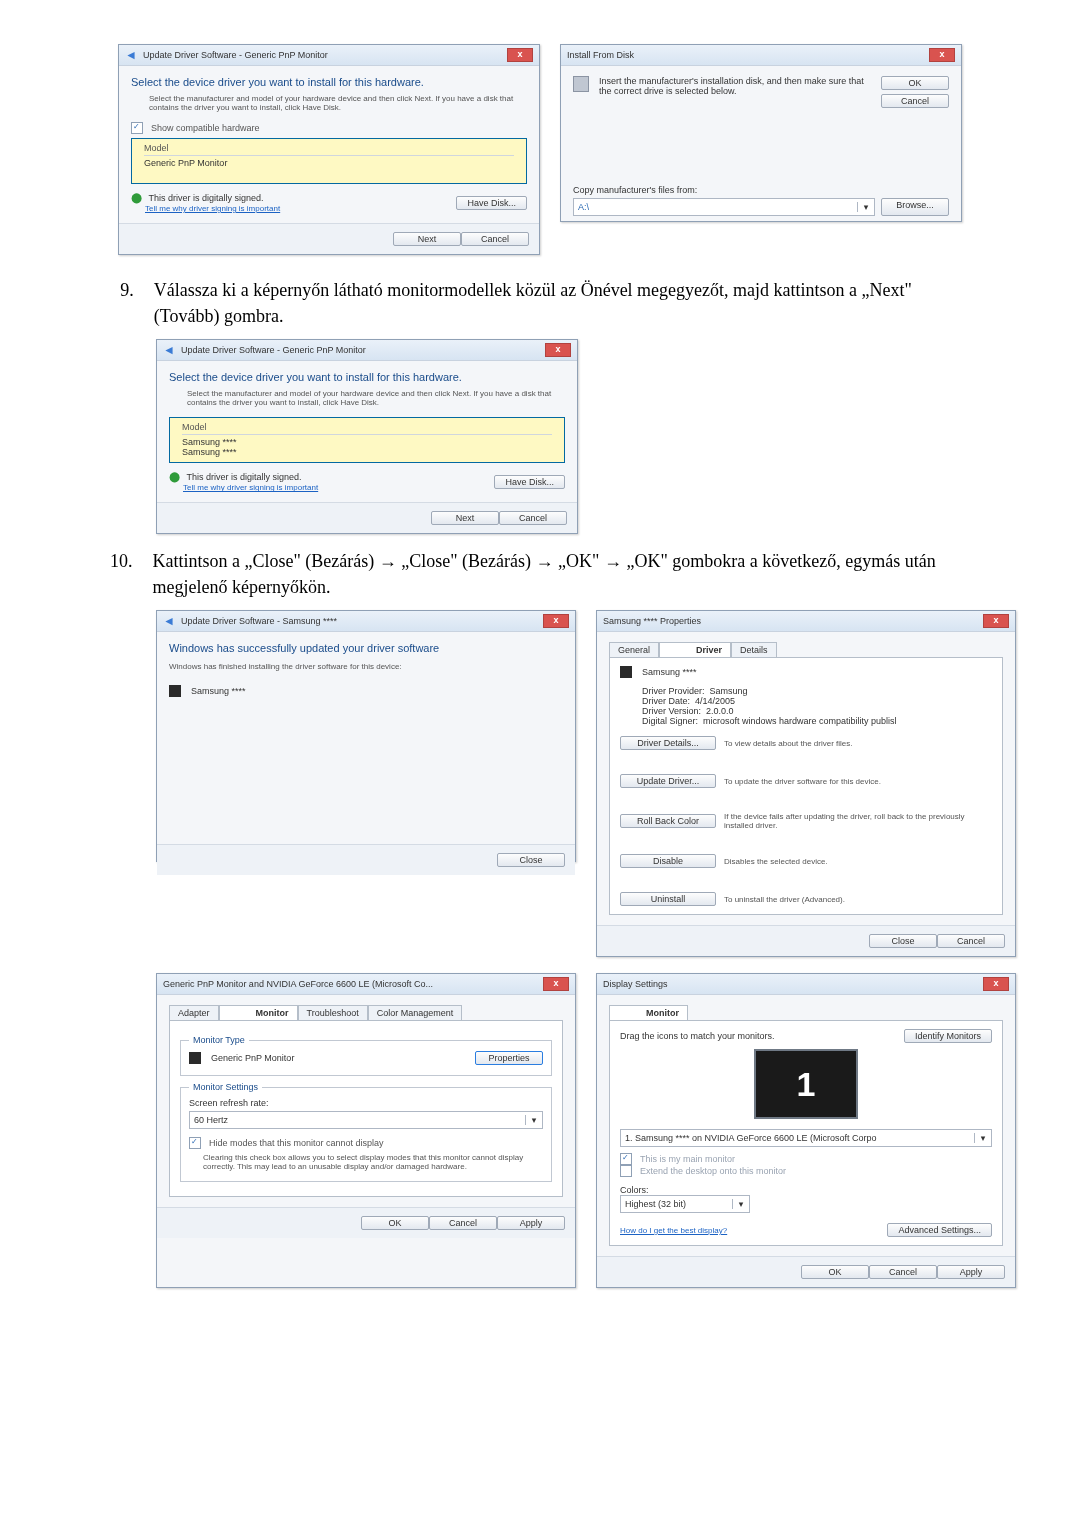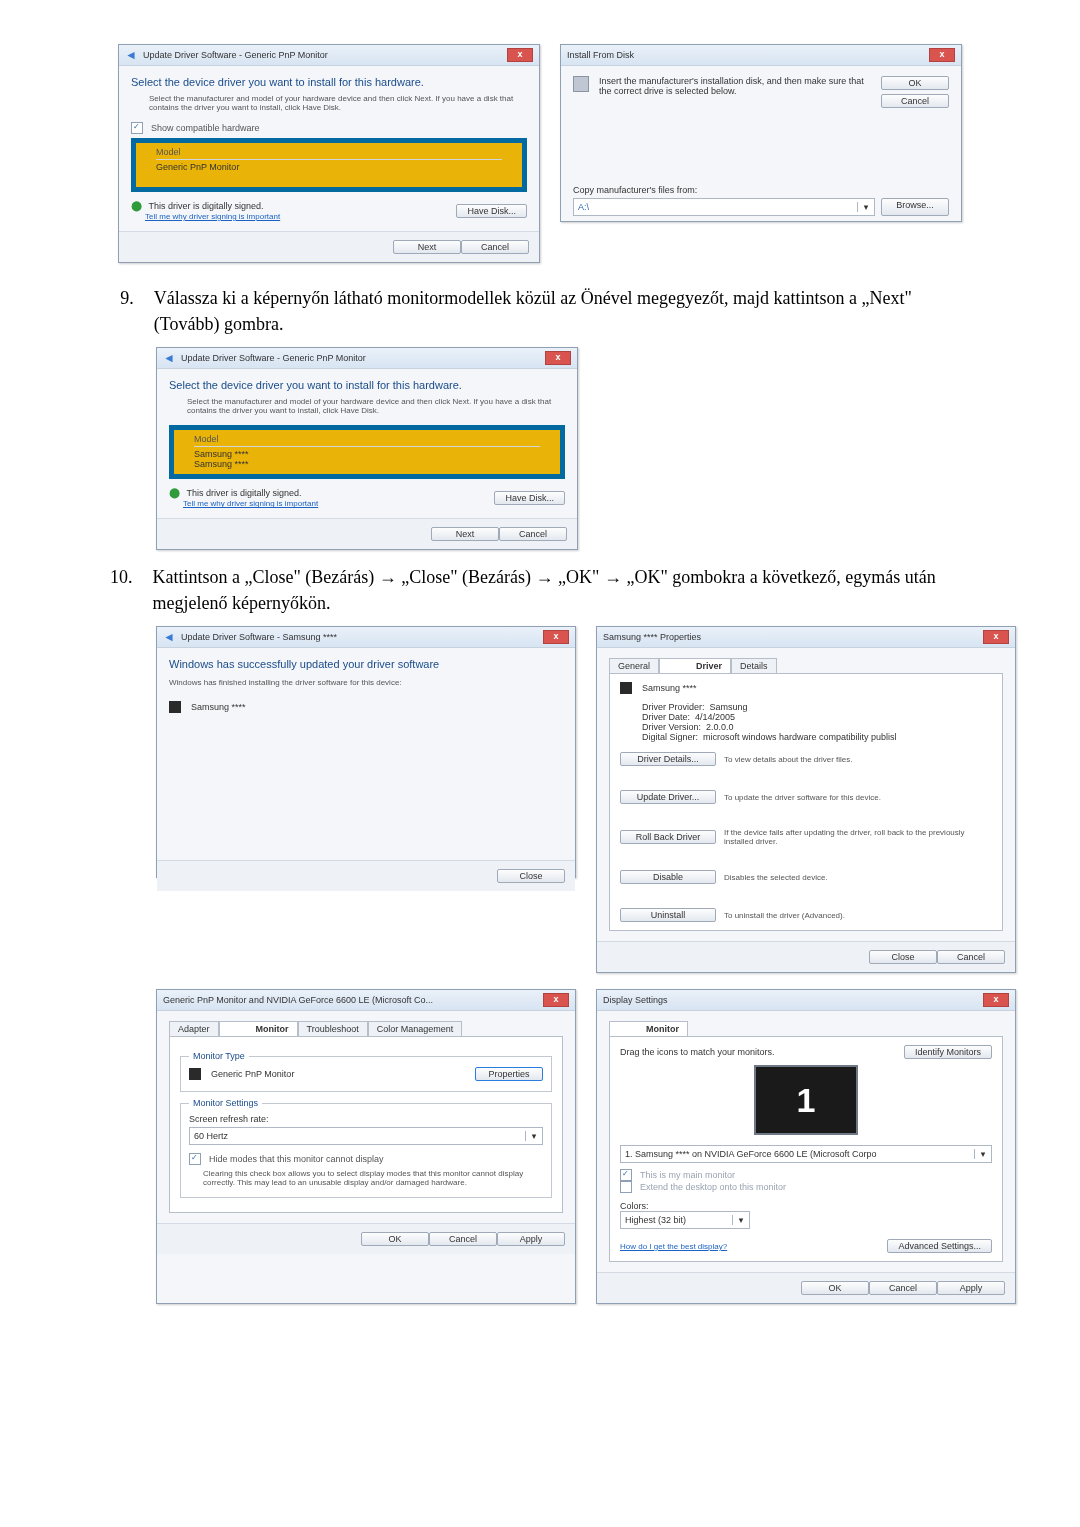--- a/index.html
+++ b/index.html
@@ -60,24 +60,24 @@
     background: linear-gradient(#fdfdfd,#e3e8ef);
     border: 1px solid #9fa9b7;
     border-radius: 2px;
     padding: 1px 10px;
     font-size: 9px;
     color: #333;
     min-width: 46px;
     text-align: center;
   }
   .listbox {
-    background:#eab308;
-    border:5px solid #0369a1;
+    background:#fef9c3;
+    border:1px solid #0369a1;
     min-height:36px;
-    padding:4px 20px;
+    padding:4px 12px;
     font-size:9px;
     margin:4px 0 8px 0;
   }
   .listbox .hdr { color:#555; border-bottom:1px solid #d0d6de; padding-bottom:2px; margin-bottom:2px;}
   .checkrow { display:flex; align-items:center; gap:4px; font-size:9px; color:#555;}
   .link { color:#1b62c4; text-decoration:underline; font-size:8px;}
   .footer-row { display:flex; justify-content:flex-end; gap:0; padding:8px 10px; border-top:1px solid #d4dbe4; background:#eef2f7;}
   .floppy {
     width:14px; height:14px; background:#c0c7d2; border:1px solid #8b94a3; flex:0 0 auto;
   }
@@ -281,21 +281,21 @@
             <div><span>Driver Provider:</span>&nbsp;&nbsp;<span>Samsung</span></div>
             <div><span>Driver Date:</span>&nbsp;&nbsp;<span>4/14/2005</span></div>
             <div><span>Driver Version:</span>&nbsp;&nbsp;<span>2.0.0.0</span></div>
             <div><span>Digital Signer:</span>&nbsp;&nbsp;<span>microsoft windows hardware compatibility publisl</span></div>
           </div>
           <div style="display:grid;grid-template-columns:96px 1fr;gap:24px 8px;margin-top:10px;align-items:center">
             <span class="dlg-btn">Driver Details...</span>
             <span class="small">To view details about the driver files.</span>
             <span class="dlg-btn">Update Driver...</span>
             <span class="small">To update the driver software for this device.</span>
-            <span class="dlg-btn">Roll Back Driver</span>
+            <span class="dlg-btn">Roll Back Color</span>
             <span class="small">If the device fails after updating the driver, roll back to the previously installed driver.</span>
             <span class="dlg-btn">Disable</span>
             <span class="small">Disables the selected device.</span>
             <span class="dlg-btn">Uninstall</span>
             <span class="small">To uninstall the driver (Advanced).</span>
           </div>
         </div>
       </div>
       <div class="footer-row">
         <span class="dlg-btn">Close</span>

